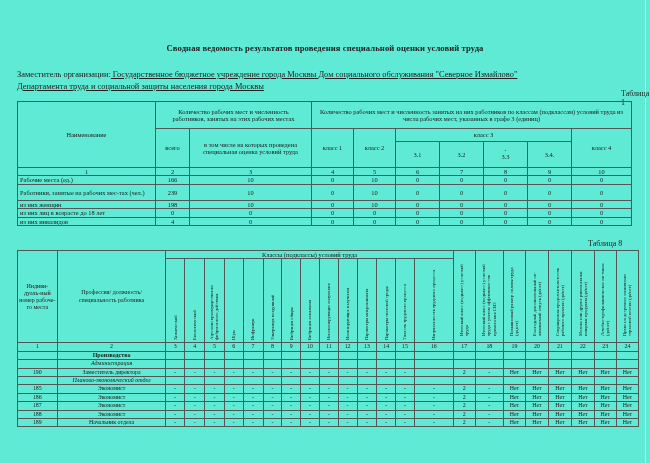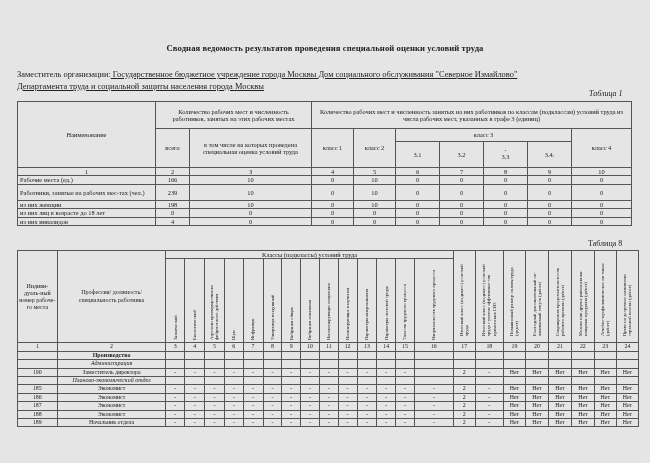--- a/index.html
+++ b/index.html
@@ -1,20 +1,20 @@
 <!DOCTYPE html>
 <html><head>
 <meta charset="utf-8">
 <style>
   html, body { margin: 0; padding: 0; background: #ffffff; }
   body {
     width: 650px; height: 463px; overflow: hidden; position: relative;
     font-family: "Liberation Serif", serif; color: #222;
   }
-  .page { position: absolute; left: 0; top: 0; width: 650px; height: 463px; background: #e5e5e5; }
+  .page { position: absolute; left: 0; top: 0; width: 650px; height: 463px; background: #5eead4; }
   .edge { position: absolute; right: 4px; top: 0; width: 1px; height: 463px; background: #e6e6e6; }
   .title {
     position: absolute; left: 0; width: 650px; top: 43px; text-align: center;
     font-weight: bold; font-size: 8.6px; letter-spacing: 0.1px;
   }
   .org {
     position: absolute; left: 17px; top: 69px; width: 590px;
     font-size: 8.4px; line-height: 11.5px;
   }
   .org .u { text-decoration: underline; }
@@ -43,21 +43,21 @@
 <div class="page">
   <div class="edge"></div>
 
   <div class="title">Сводная ведомость результатов проведения специальной оценки условий труда</div>
 
   <div class="org">
     <span>Заместитель организации:</span><span class="u"> Государственное бюджетное учреждение города Москвы Дом социального обслуживания "Северное Измайлово"</span><br>
     <span class="u">Департамента труда и социальной защиты населения города Москвы</span>
   </div>
 
-  <div class="tcap" style="left:589px; top:89px;font-style:italic;">Таблица 1</div>
+  <div class="tcap" style="left:621px; top:89px;">Таблица 1</div>
 
   <table id="t1">
     <colgroup>
       <col style="width:138px">
         <col style="width:34px">
         <col style="width:122px">
       <col style="width:42px">
         <col style="width:42px">
       <col style="width:44px">
         <col style="width:44px">

